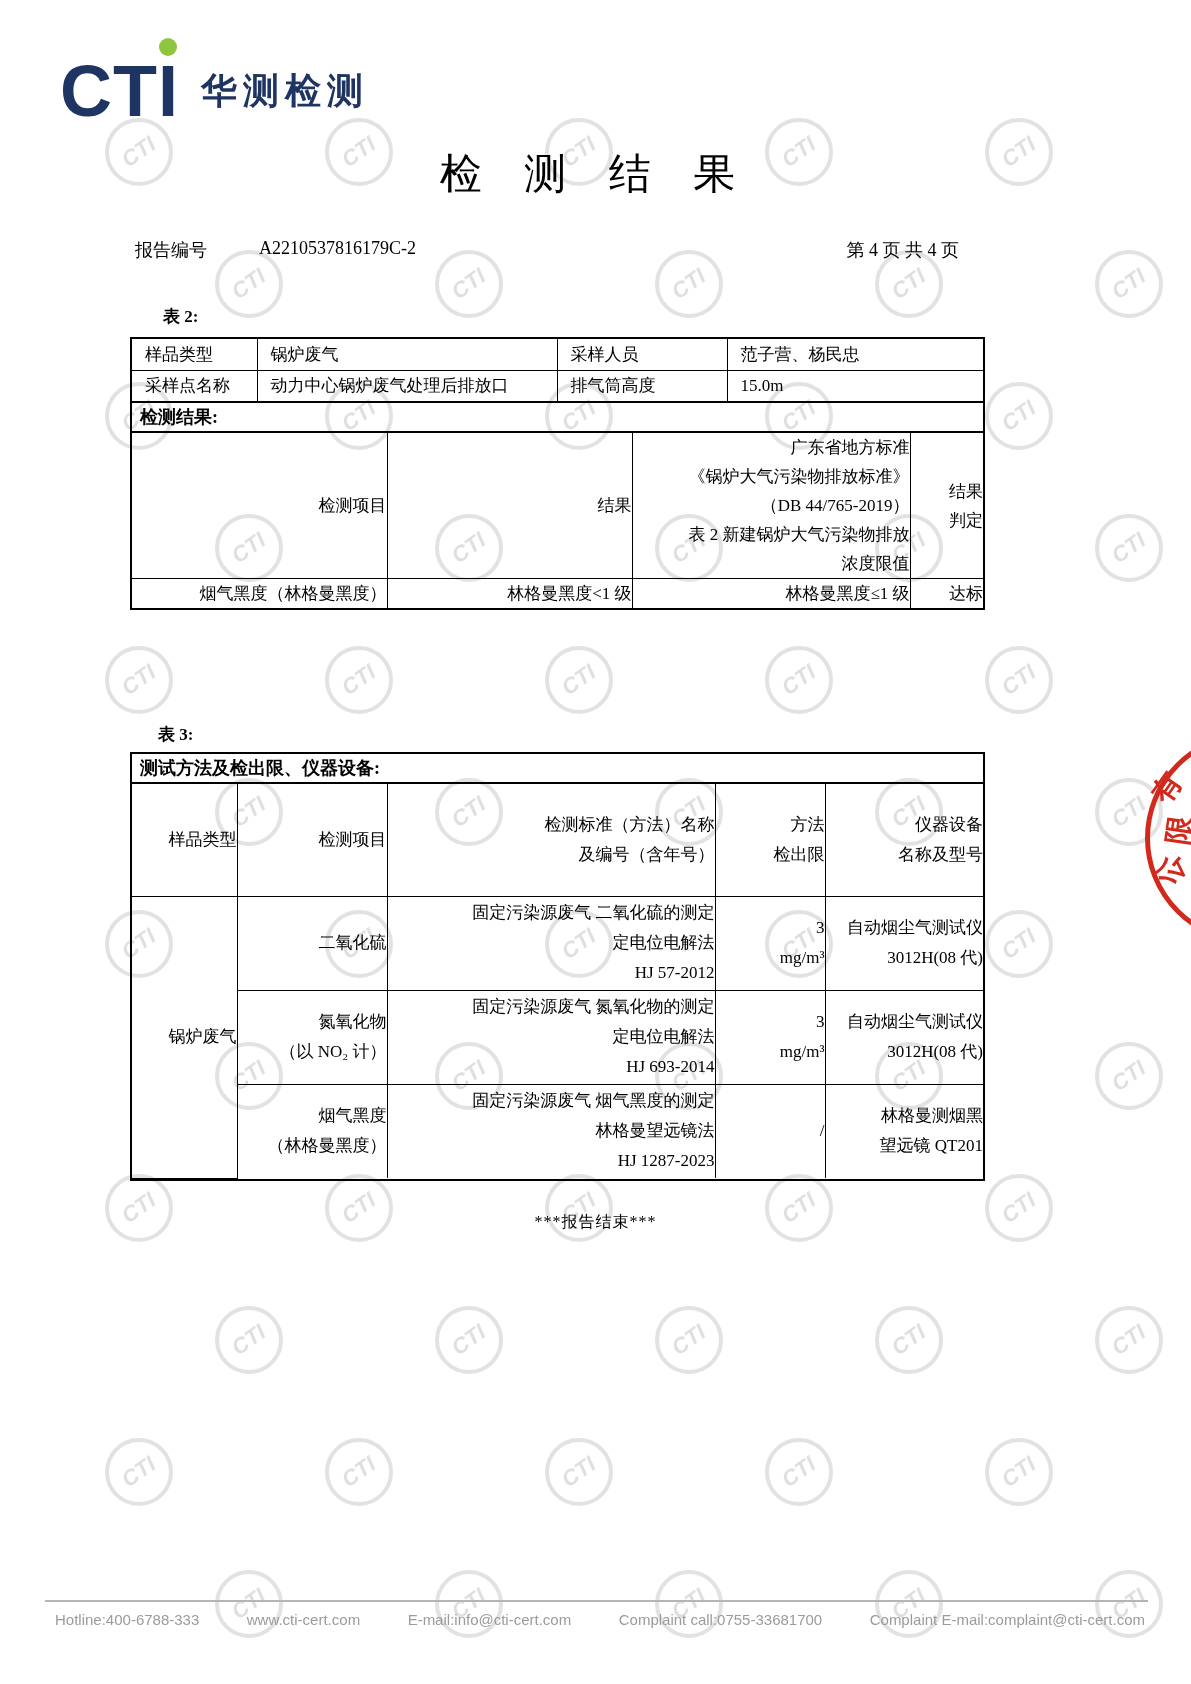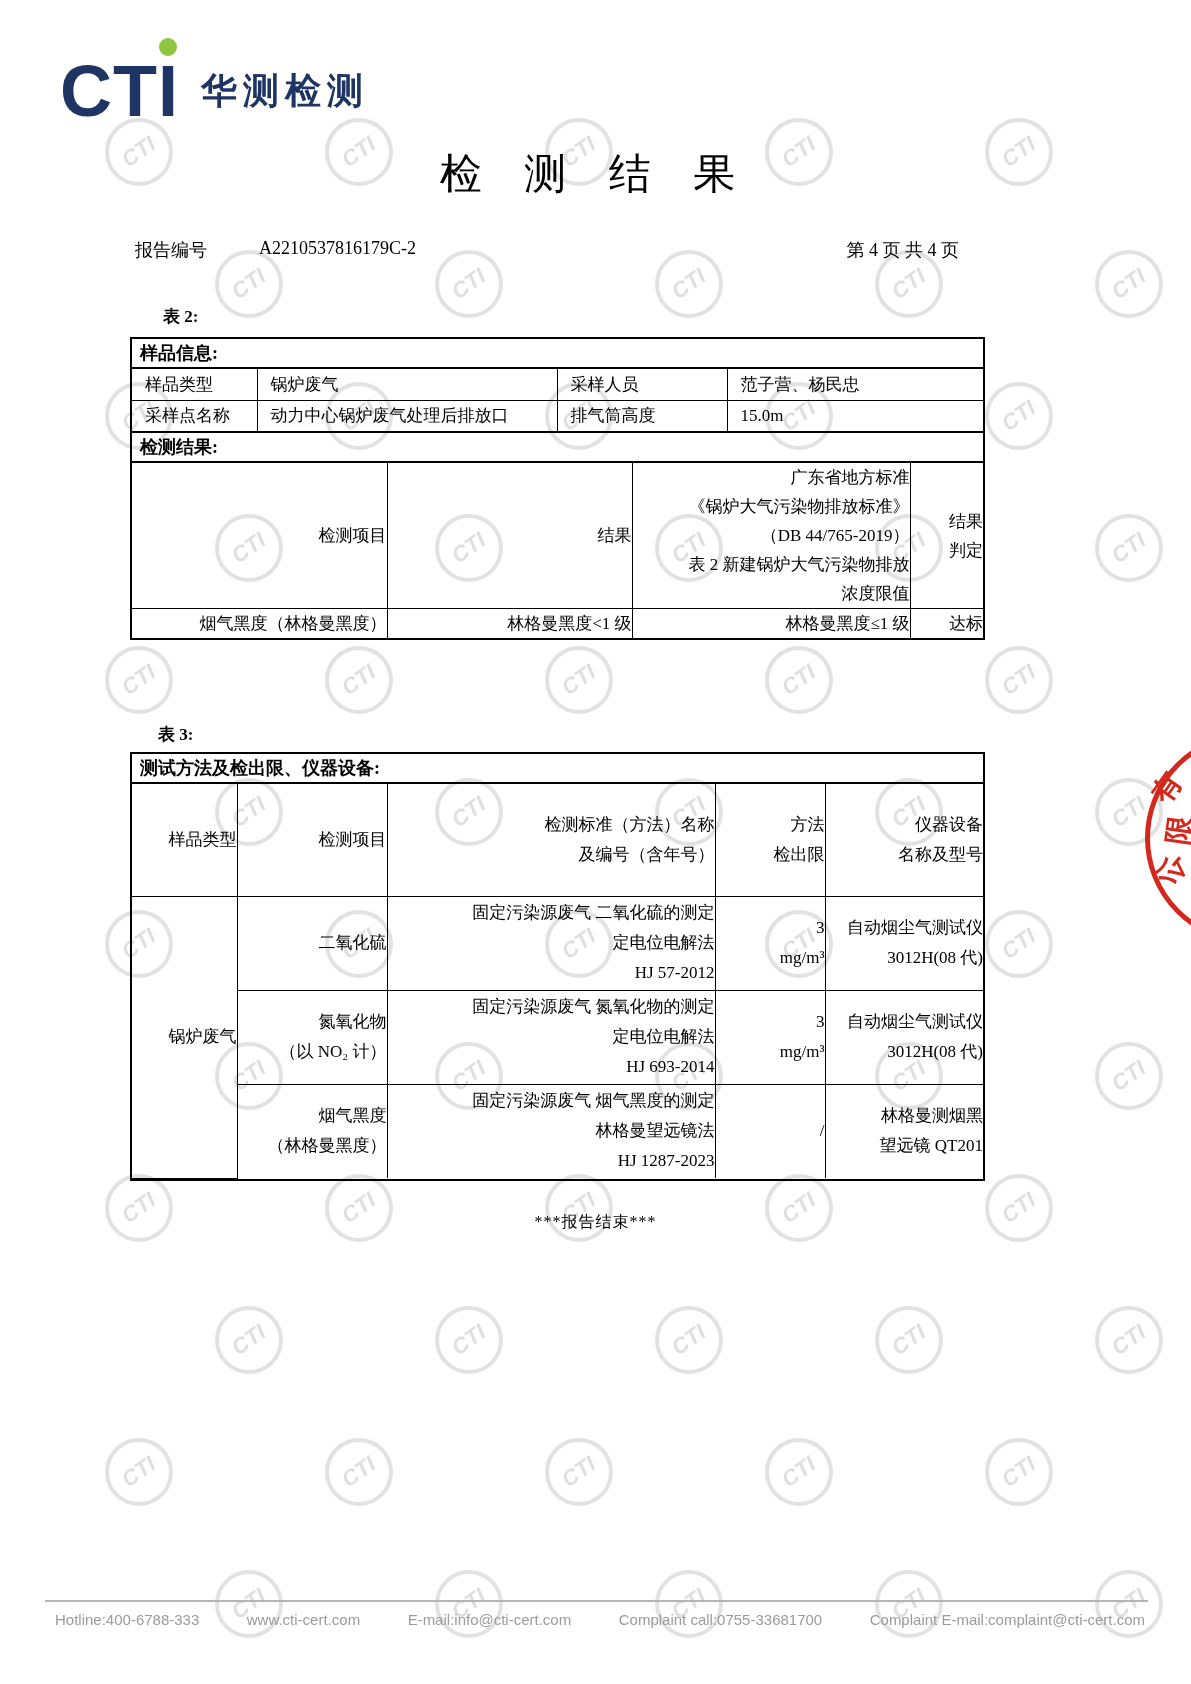--- a/index.html
+++ b/index.html
@@ -315,21 +315,20 @@
   <h1 class="title">检  测  结  果</h1>
 
   <div class="meta">
     <span class="meta-label">报告编号</span>
     <span class="meta-value">A2210537816179C-2</span>
     <span class="meta-page">第 4 页 共 4 页</span>
   </div>
 
   <div class="caption cap2">表 2:</div>
   <div class="tbl t2">
-    <div class="secbar">样品信息:</div>
     <table class="ta">
       <colgroup>
           <col style="width:125px">
           <col style="width:300px">
           <col style="width:170px">
           <col>
         </colgroup>
       <tbody>
           <tr>
         <td>样品类型</td>

